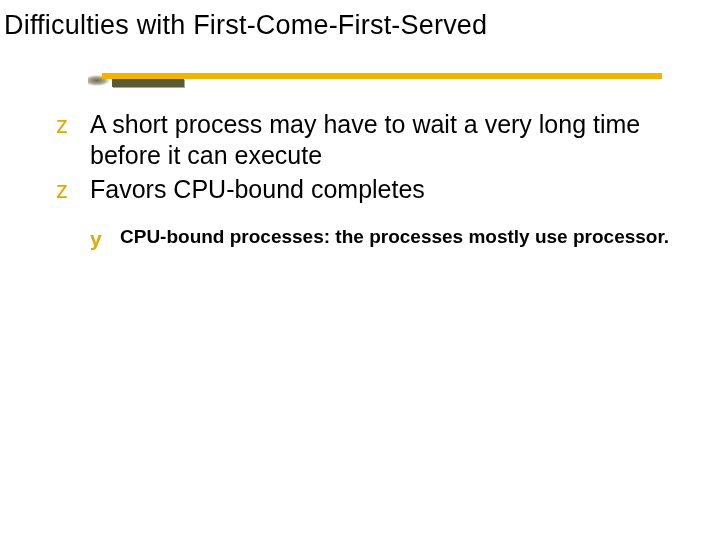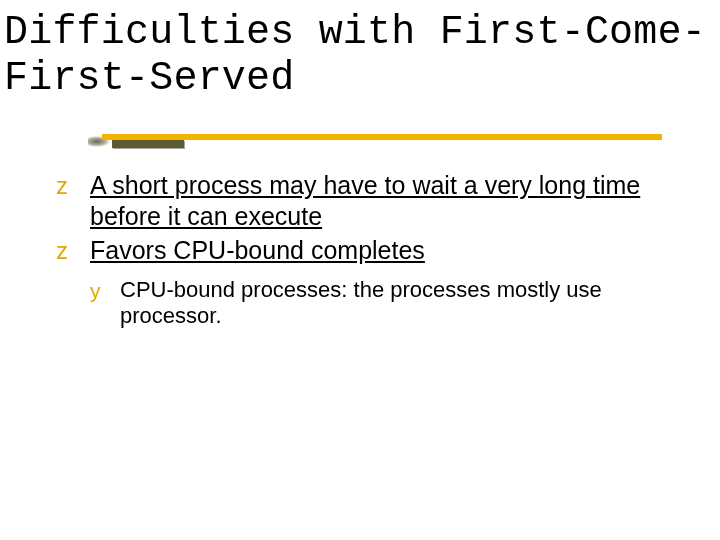--- a/index.html
+++ b/index.html
@@ -1,20 +1,20 @@
 <!DOCTYPE html>
 <html><head>
 <meta charset="utf-8">
 <style>
   * { margin: 0; padding: 0; box-sizing: border-box; }
   html, body { width: 720px; height: 540px; background: #fff; font-family: Verdana, Geneva, sans-serif; color: #000; }
   .slide { width: 720px; height: 540px; position: relative; padding: 0; }
   .title {
-    font-family: Liberation Mono, monospace;
-    font-size: 40px;
+    font-family: Liberation Sans, sans-serif;
+    font-size: 27px;
     font-weight: 400;
     letter-spacing: 0.2px;
     padding: 10px 8px 6px 4px;
     line-height: 1.15;
   }
   .underline {
     position: relative;
     width: 670px;
     height: 48px;
     margin-left: 24px;
@@ -48,35 +48,35 @@
   .content {
     padding: 0 42px 0 56px;
     margin-top: 10px;
     font-size: 25px;
     line-height: 1.22;
   }
   .z-item {
     position: relative;
     padding-left: 34px;
     margin-bottom: 4px;
-    text-decoration: underline;
   }
   .z-item::before {
     content: "z";
     position: absolute;
     left: 0; top: 1px;
     color: #e0a800;
     font-family: Verdana, Geneva, sans-serif;
     font-size: 24px;
   }
   .sublist {
-    margin-top: 11px;
+    margin-top: 20px;
     padding-left: 34px;
-    font-size: 22px;
+    font-size: 19px;
     line-height: 1.22;
+    font-weight: bold;
   }
   .y-item {
     position: relative;
     padding-left: 30px;
     margin-bottom: 4px;
   }
   .y-item::before {
     content: "y";
     position: absolute;
     left: 0; top: 1px;

